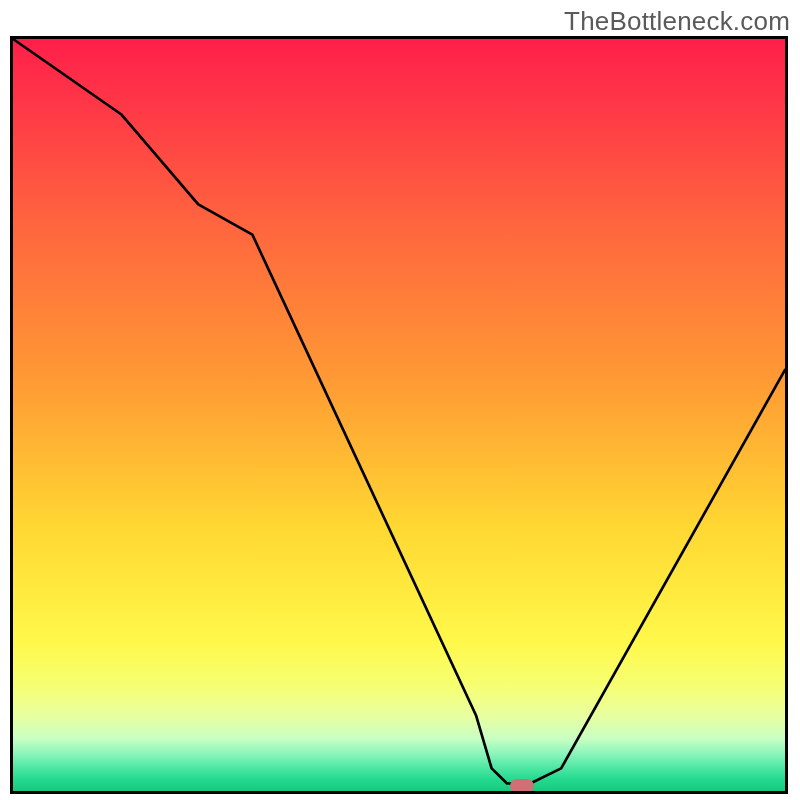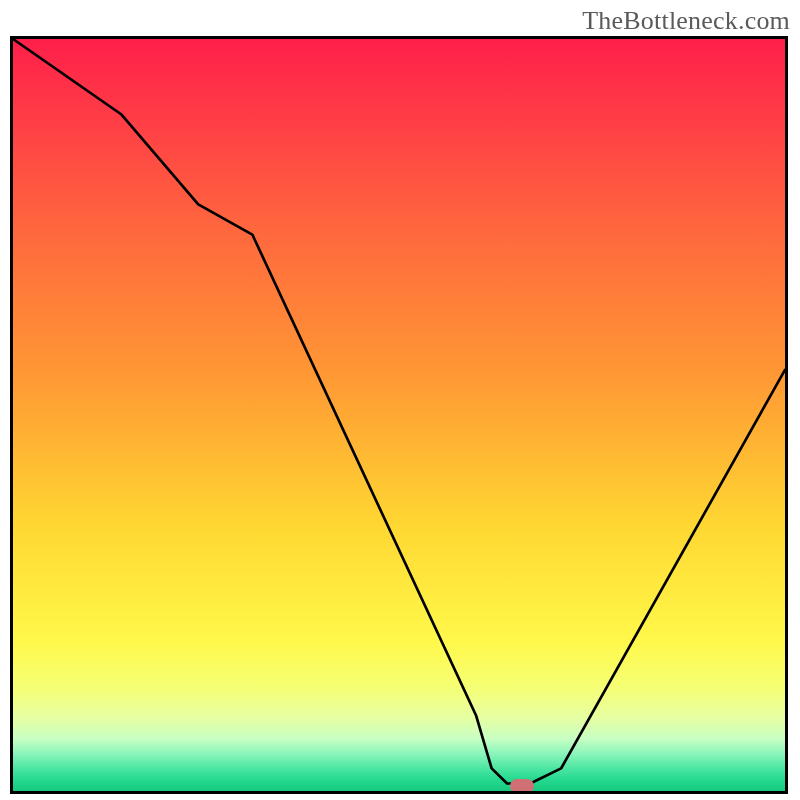--- a/index.html
+++ b/index.html
@@ -7,21 +7,20 @@
     padding: 0;
     width: 800px;
     height: 800px;
     background: #ffffff;
     font-family: Arial, Helvetica, sans-serif;
   }
   .stage {
     position: relative;
     width: 800px;
     height: 636px;
-    font-family: Liberation Serif, serif;
   }
   .watermark {
     position: absolute;
     top: 6px;
     right: 10px;
     font-size: 26px;
     font-weight: 400;
     color: #5a5a5a;
     letter-spacing: 0.2px;
   }

